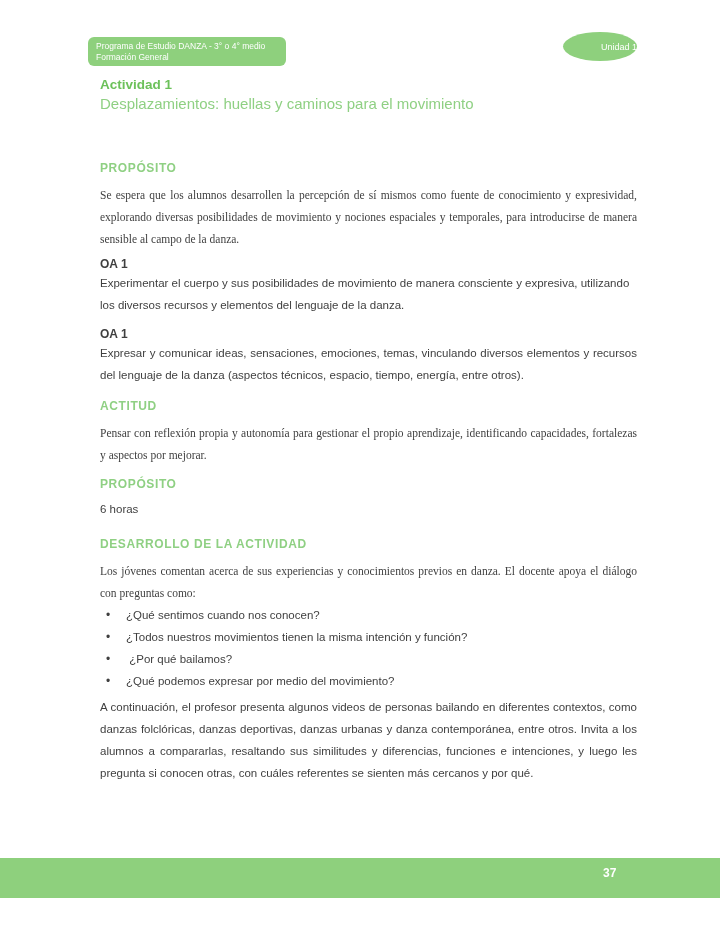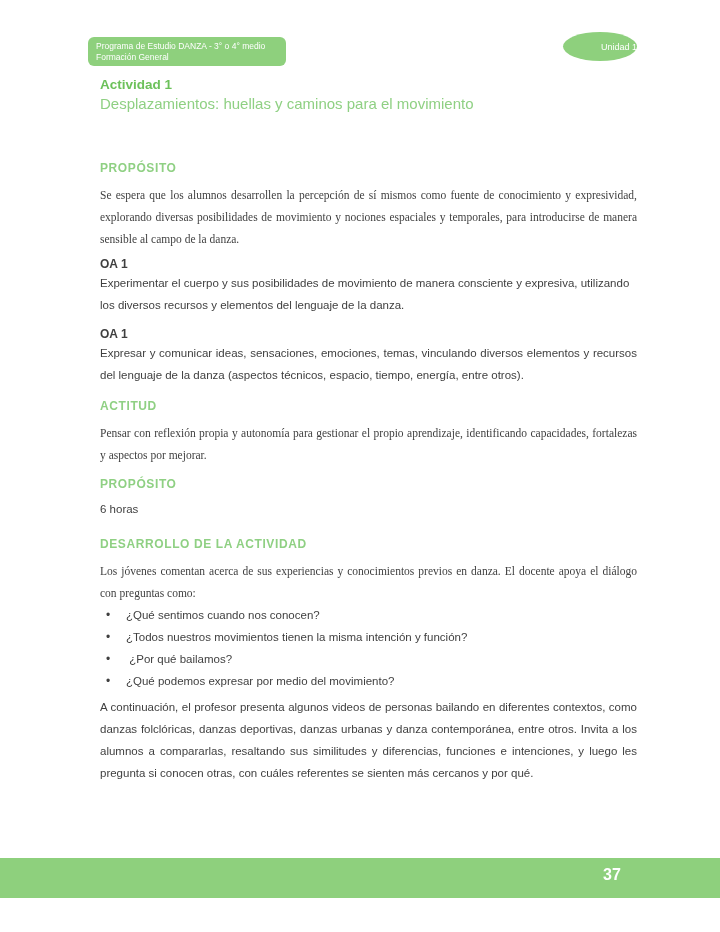--- a/index.html
+++ b/index.html
@@ -75,21 +75,21 @@
   .footer{
     position:absolute;left:0;top:858px;width:720px;height:40px;
     background:var(--green-fill);
   }
   .f-left{
     position:absolute;left:100px;top:6.5px;
     color:#fff;font-size:8.5px;line-height:13.5px;
   }
   .f-page{
     position:absolute;left:603px;top:8px;
-    color:#fff;font-size:16px;font-weight:bold;
+    color:#fff;font-size:12px;font-weight:bold;
   }
 </style>
 </head>
 <body>
 
 <div class="page">
 
   <div class="hdr-box">
     <div>Programa de Estudio DANZA - 3° o 4° medio</div>
     <div>Formación General</div>

